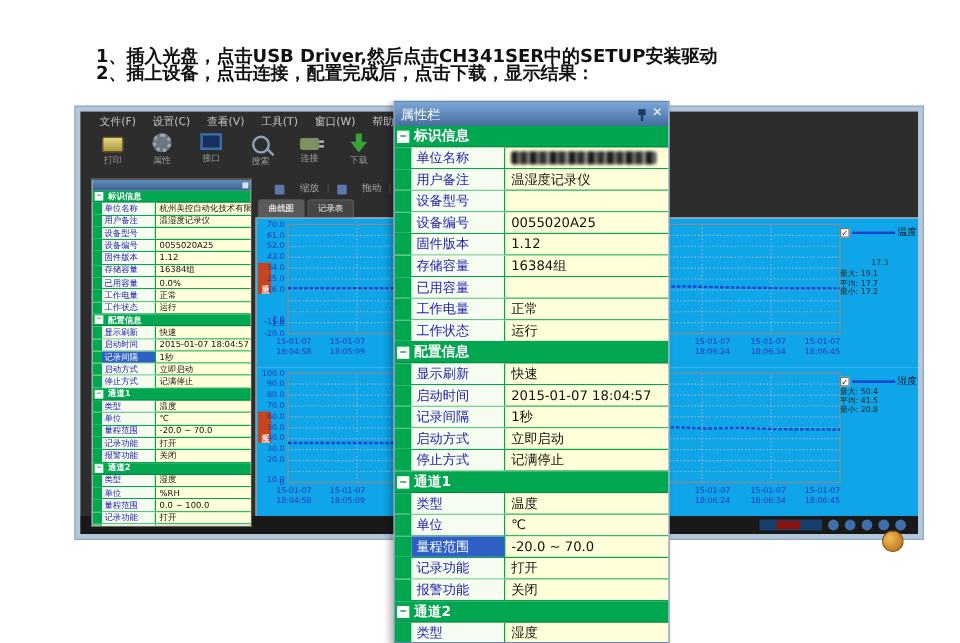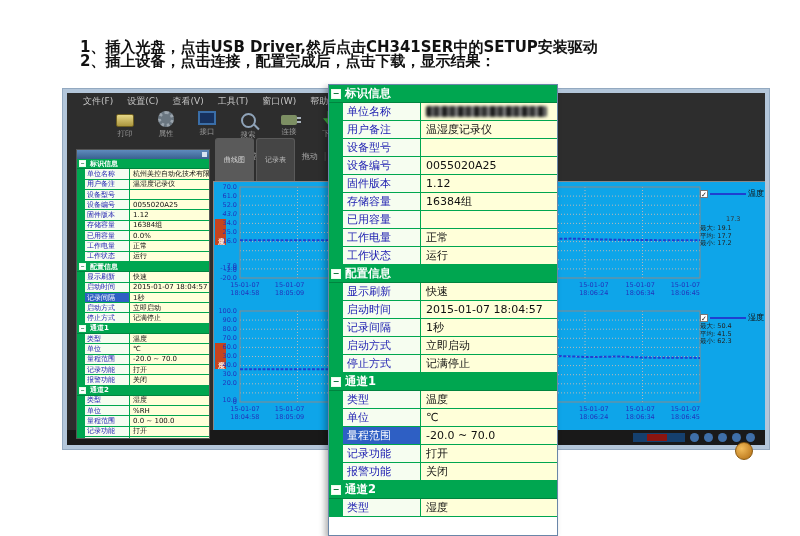--- a/index.html
+++ b/index.html
@@ -8,21 +8,21 @@
   
   .instr{position:absolute;left:80px;font-size:15px;font-weight:bold;color:#111;white-space:nowrap;}
   #instr1{top:38px}#instr2{top:52px}
   
   .app-frame{position:absolute;left:62px;top:88px;width:708px;height:362px;background:#b3c6da;
              padding:4px;box-sizing:border-box;border:1px solid #93a9c0;}
   .app-inner{position:relative;width:100%;height:100%;background:#2d2d2d;overflow:hidden;}
   .menu-bar{height:16px;display:flex;align-items:center;gap:14px;padding-left:16px;
             font-size:9px;color:#c4c4c4;}
   .menu-item{cursor:default}
-  .main-toolbar{height:40px;display:flex;align-items:flex-start;gap:11px;padding-left:12px;padding-top:2px;margin-left:31px;}
+  .main-toolbar{height:40px;display:flex;align-items:flex-start;gap:11px;padding-left:12px;padding-top:2px;}
   .tb-btn{width:30px;display:flex;flex-direction:column;align-items:center;gap:2px;}
   .tb-label{font-size:7.5px;color:#9a9a9a;white-space:nowrap}
   .tb-ico{display:block}
   .ico-printer{width:18px;height:13px;margin-top:3px;border-radius:2px;
                background:linear-gradient(#e6d787,#ab963e);border:1px solid #6d5e20;box-sizing:border-box}
   .ico-gear{width:16px;height:16px;border-radius:50%;border:3px dotted #9aa4ad;background:#6a7680;box-sizing:border-box}
   .ico-monitor{width:18px;height:14px;background:#16315e;border:2px solid #3a6ea8;box-sizing:border-box}
   .ico-magnifier{width:11px;height:11px;border:2px solid #8fa3b8;border-radius:50%;position:relative;margin-top:2px;box-sizing:content-box}
   .ico-magnifier::after{content:'';position:absolute;width:7px;height:2px;background:#8fa3b8;right:-6px;bottom:-2px;transform:rotate(45deg)}
   .ico-plug{width:16px;height:10px;background:#7d8f63;border-radius:2px;margin-top:4px;position:relative}
@@ -32,21 +32,21 @@
   .ico-clear{width:16px;height:16px;border-radius:50%;background:#2a2a2a;border:1px solid #555;
              color:#ddd;font-size:9px;line-height:15px;text-align:center;box-sizing:border-box}
   .sub-toolbar{position:absolute;left:162px;top:56px;height:14px;display:flex;align-items:center;gap:6px;
                font-size:8px;color:#aaa;}
   .tb2-sep{color:#555}
   .tb2-item{display:flex;align-items:flex-end;gap:13px;cursor:default}
   .tb2-ico{width:8px;height:8px;background:#5b79a8;border-radius:1px;display:inline-block}
   
   .chart-panel{position:absolute;left:146px;top:72px;width:554px;height:266px;}
   .chart-tabs{height:16px;display:flex;gap:2px;padding-left:2px;align-items:flex-end;}
-  .tab{background:#454545;color:#bbb;font-size:7px;padding:16px 8px;border-radius:3px 3px 0 0;border:1px solid #5a5a5a;border-bottom:none;}
+  .tab{background:#454545;color:#bbb;font-size:7px;padding:2px 8px;border-radius:3px 3px 0 0;border:1px solid #5a5a5a;border-bottom:none;font-weight:bold;}
   .tab.active{background:#5a5a5a;color:#ddd}
   .charts-area{background:#fff;width:554px;height:250px;border:1px solid #888;box-sizing:border-box;}
   .chart-row{position:relative;width:552px;height:124px;background:#0ea5e9;overflow:hidden}
   .plot{position:absolute;left:0;top:0}
   .ytick{position:absolute;left:0;width:23px;text-align:right;font-size:6.5px;color:#2233bb;line-height:7px}
   .axis-box{position:absolute;left:1px;top:37px;width:11px;height:26px;background:#c6441e;color:#fff;
             font-size:7px;writing-mode:vertical-rl;text-align:center;line-height:11px;}
   .xlab{position:absolute;transform:translateX(-50%);font-size:6.5px;color:#2233bb;text-align:center;
         line-height:7.5px;white-space:nowrap}
   .legend{position:absolute;right:2px;top:6px;width:64px;font-size:6.5px;}
@@ -295,21 +295,21 @@
               <div>18:06:45</div>
             </div>
             <div class="legend">
               <div class="leg-row">
                 <span class="leg-cb">✓</span>
                 <span class="leg-line"></span>
                 <span class="leg-label">湿度</span>
               </div>
               <div class="leg-stat">最大: 50.4</div>
               <div class="leg-stat">平均: 41.5</div>
-              <div class="leg-stat">最小: 62.3</div>
+              <div class="leg-stat">最小: 20.8</div>
             </div>
           </div>
         </div>
     </div>
 
     <div class="mini-panel">
       <div class="mini-title">
         <span class="mbox"></span>
       </div>
       <div class="mini-rows">
@@ -459,20 +459,25 @@
       <span class="sb-ico"></span>
       <span class="sb-ico"></span>
       <span class="sb-ico"></span>
       <span class="sb-ico"></span>
       <span class="sb-ico"></span>
     </div>
   </div>
 </div>
 
 <div class="props-panel">
+  <div class="props-title">
+    <span class="t-label">属性栏</span>
+    <span class="pin-icon"></span>
+    <span class="close-btn">✕</span>
+  </div>
   <div class="props-rows">
       <div class="p-head">
         <span class="expand-box">−</span>
         <span class="p-head-title">标识信息</span>
       </div>
       <div class="p-row">
         <span class="p-strip"></span>
         <span class="p-label">单位名称</span>
         <span class="p-value">
           <span class="smudge"></span>

